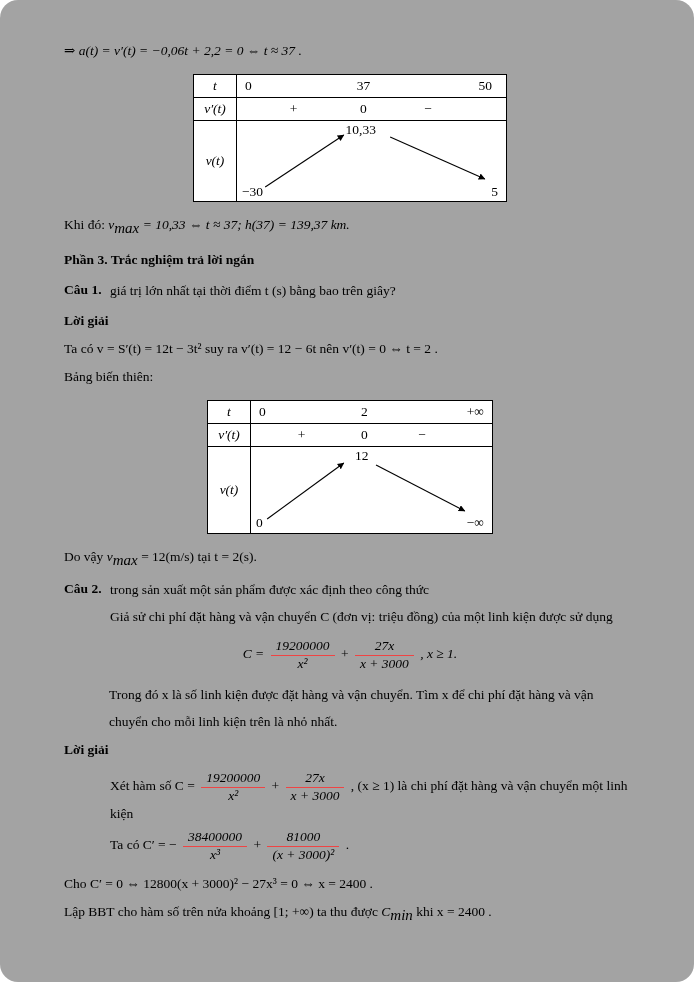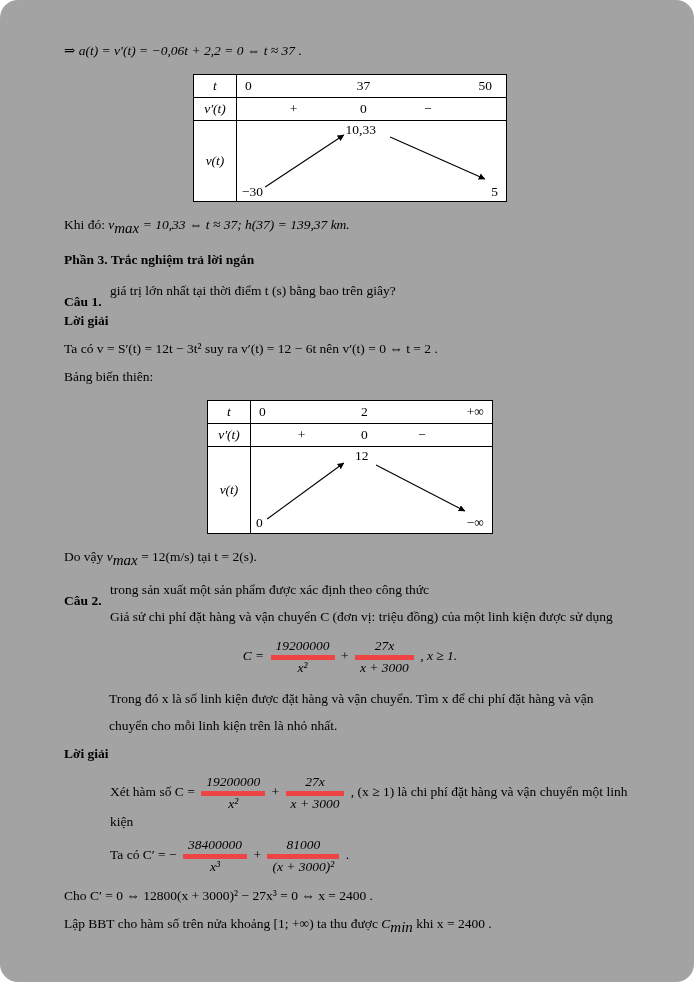--- a/index.html
+++ b/index.html
@@ -11,21 +11,21 @@
     font-size:13.5px;line-height:26px;
     position:relative;overflow:hidden;border-radius:18px;
   }
   .math{font-style:italic;}
   .bold{font-weight:bold;}
   .center{text-align:left;}
   .indent{margin-left:45px;}
   p{margin:0;}
   .block{margin:2px 0;}
   .hang{position:relative;padding-left:46px;margin:4px 0;}
-  .qlabel{position:absolute;left:0;top:12px;font-weight:bold;}
+  .qlabel{position:absolute;left:0;top:0;font-weight:bold;}
   .line{display:block;line-height:27px;}
 
   
   .vtable{border:1px solid #000;margin:10px auto;background:#fff;}
   .vt1{width:312px;}
   .vt2{width:284px;}
   .vrow{display:flex;align-items:stretch;border-top:1px solid #000;}
   .vrow:first-child{border-top:0;}
   .vlab{flex:0 0 42px;border-right:1px solid #000;display:flex;align-items:center;justify-content:center;font-style:italic;line-height:1;}
   .vvals{flex:1;position:relative;line-height:1;}
@@ -40,21 +40,21 @@
   .s0{left:21%;transform:translateX(-50%);top:4px;}
   .s1{left:47%;transform:translateX(-50%);top:4px;}
   .s2{left:71%;transform:translateX(-50%);top:4px;}
   .vleft{left:5px;bottom:3px;}
   .vpeak{left:46%;transform:translateX(-50%);top:2px;}
   .vright{right:8px;bottom:3px;}
   .arrows{position:absolute;left:0;top:0;width:100%;height:100%;}
 
   
   .frac{display:inline-block;vertical-align:middle;text-align:center;line-height:1.25;margin:0 3px;font-style:italic;}
-  .frac .num{display:block;border-bottom:5px solid #ef4444;padding:0 5px;}
+  .frac .num{display:block;border-bottom:1px solid #ef4444;padding:0 5px;}
   .frac .den{display:block;padding:0 5px;}
   .eqline{text-align:center;margin:8px 0;line-height:1.3;}
   .fline{margin:7px 0 7px 46px;line-height:1.3;}
   sub{font-size:15px;}
 </style>
 </head>
 <body>
 
 <div class="page">
 

